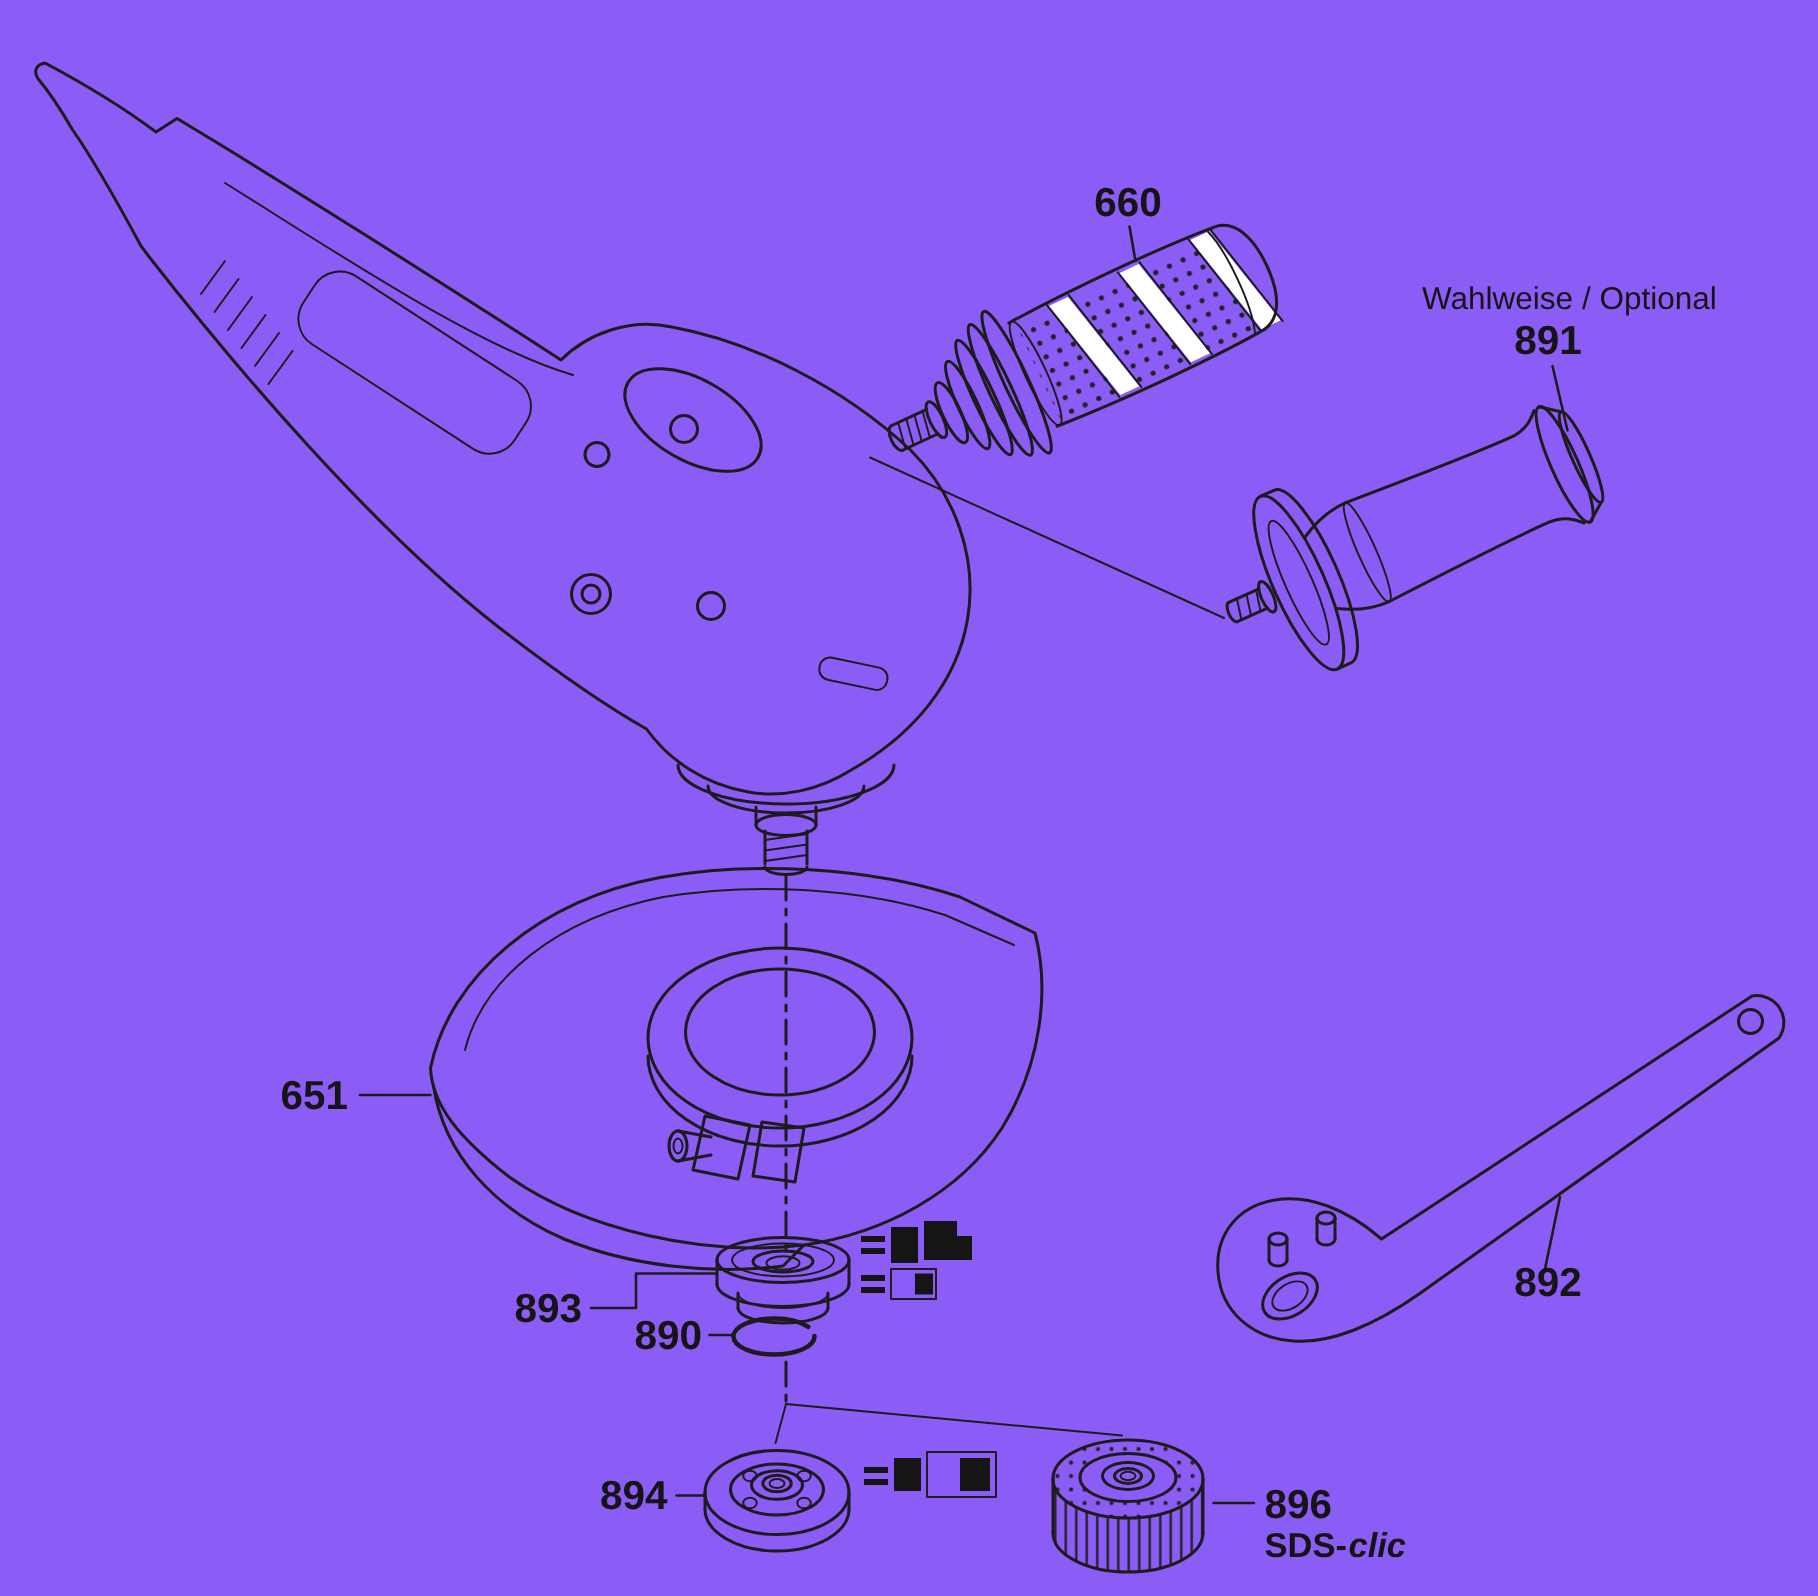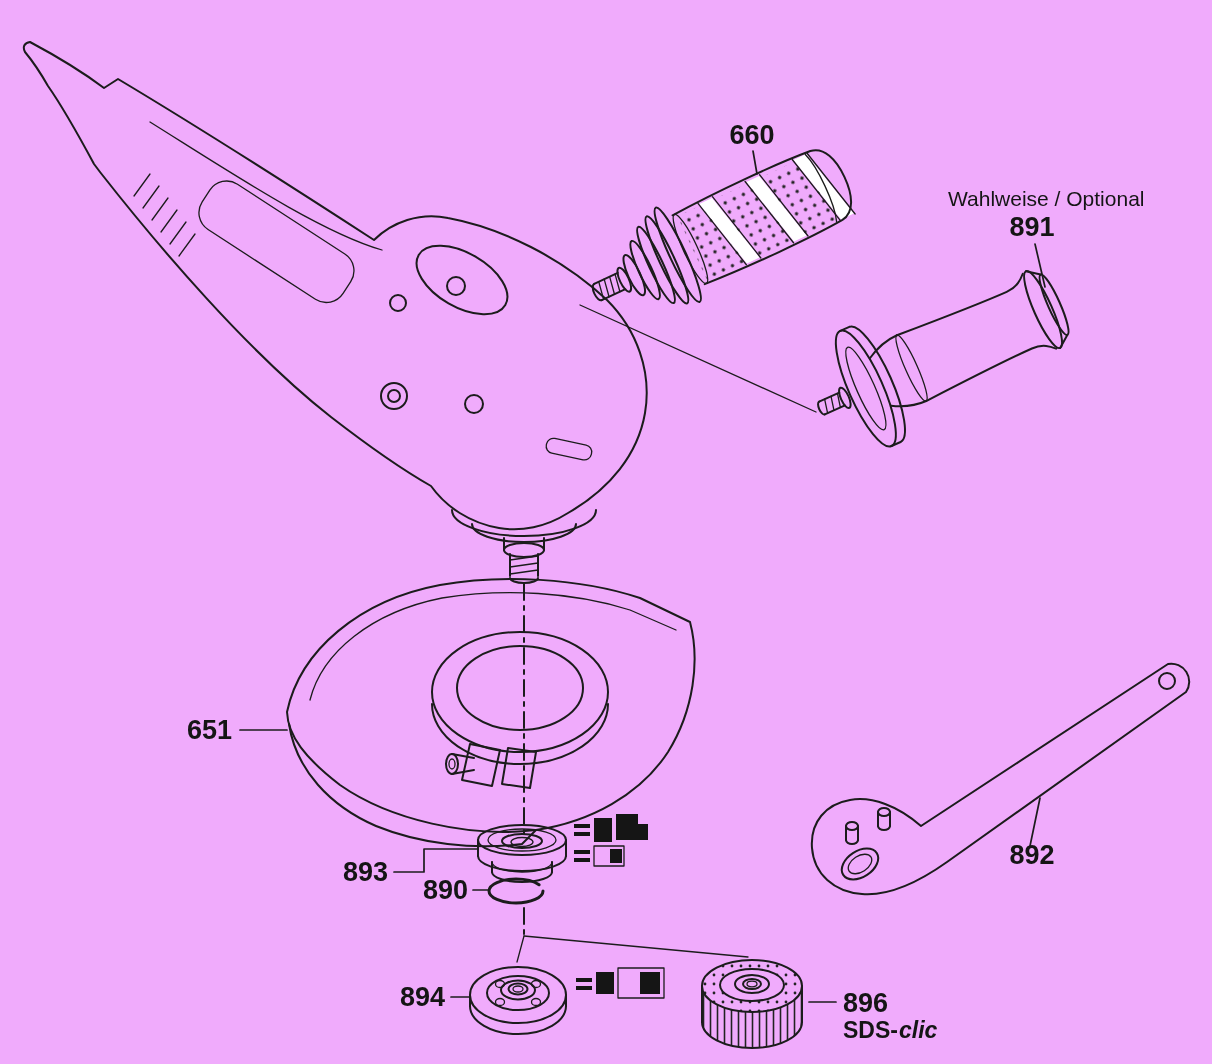--- a/index.html
+++ b/index.html
@@ -1,16 +1,16 @@
 <!DOCTYPE html>
 <html><head>
 <meta charset="utf-8">
 <style>
   html,body{margin:0;padding:0;background:#ffffff;}
-  #stage{position:relative;width:1212px;height:1064px;background:#f0abfc;overflow:hidden;
+  #stage{position:relative;width:1212px;height:1064px;background:#8b5cf6;overflow:hidden;
          font-family:"Liberation Sans",sans-serif;}
   svg{position:absolute;inset:0;}
   .ln{fill:none;stroke:#1c1c1c;stroke-width:2;stroke-linecap:round;stroke-linejoin:round;}
   .thin{stroke-width:1.3;}
   .mid{stroke-width:1.7;}
   .thick{stroke-width:3;}
   .blk{fill:#151515;stroke:none;}
   .wht{fill:#ffffff;stroke:none;}
   text{fill:#151515;}
   .lbl{font:bold 27px "Liberation Sans",sans-serif;}

